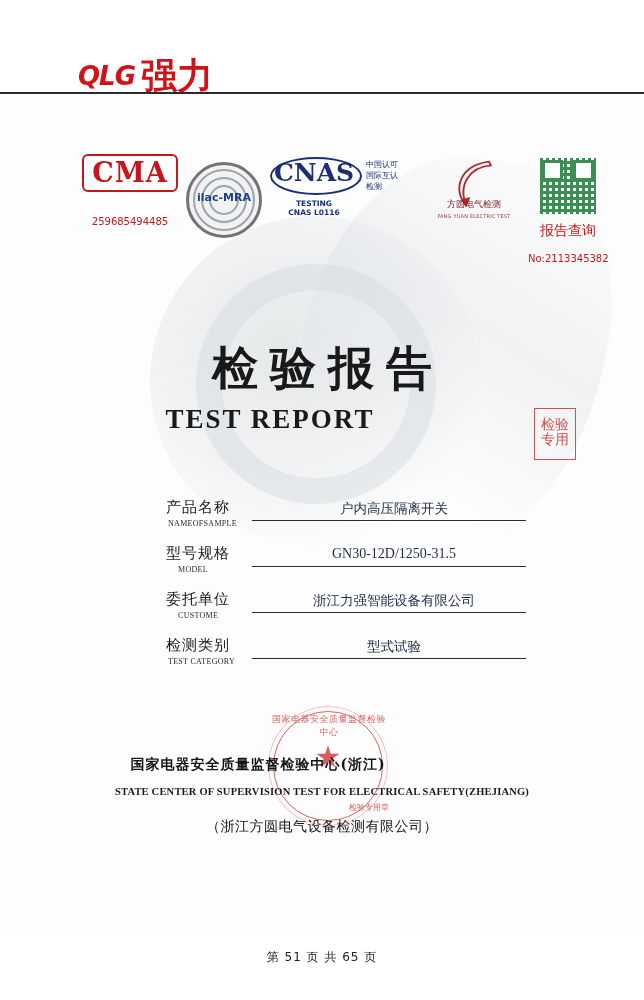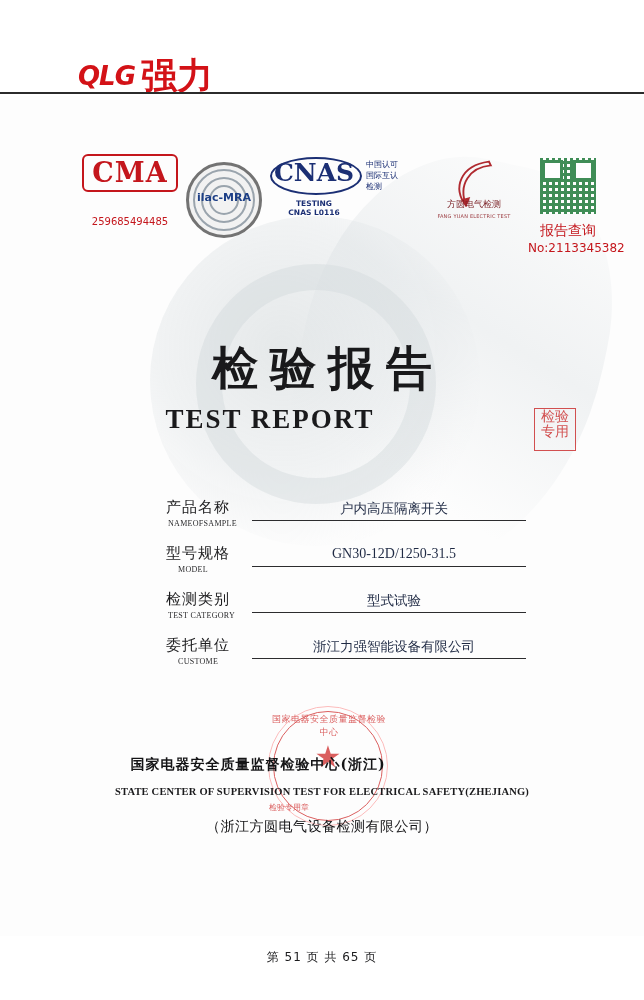--- a/index.html
+++ b/index.html
@@ -277,23 +277,23 @@
   .qr::before { left: 2px; top: 2px; }
   .qr::after { right: 2px; top: 2px; }
   .qr-label {
     margin-top: 8px;
     font-family: "DejaVu Sans", sans-serif;
     font-size: 14px;
     color: #c4161c;
   }
   .qr-no {
     font-family: "DejaVu Sans", sans-serif;
-    font-size: 12px;
+    font-size: 10px;
     color: #c4161c;
-    margin-top: 1px;
+    margin-top: 13px;
   }
 
   
   .title-cn {
     position: absolute;
     top: 242px;
     left: 0;
     width: 644px;
     text-align: center;
     font-family: "DejaVu Serif", serif;
@@ -315,28 +315,28 @@
     letter-spacing: 2px;
     color: #1a1a1c;
   }
 
   
   .seal-vert {
     position: absolute;
     left: 534px;
     top: 312px;
     width: 42px;
-    height: 43px;
+    height: 52px;
     border: 1.5px solid #c33;
     color: #c33;
     font-family: "DejaVu Serif", serif;
     font-size: 14px;
     line-height: 1.05;
     text-align: center;
-    padding-top: 0;
+    padding-top: 8px;
     box-sizing: border-box;
     opacity: 0.85;
   }
 
   
   .fields {
     position: absolute;
     left: 166px;
     top: 402px;
     width: 360px;
@@ -427,21 +427,21 @@
     color: #cf2a2a;
     text-align: center;
     letter-spacing: 0.5px;
     transform: scaleX(1.0);
   }
   .stamp-bottom {
     position: absolute;
     left: 0;
     bottom: 12px;
     width: 120px;
-    text-align: left;
+    text-align: right;
     font-family: "DejaVu Serif", serif;
     font-size: 8px;
     color: #cf2a2a;
   }
 
   
   .org-cn {
     position: absolute;
     top: 660px;
     left: 0;
@@ -566,30 +566,30 @@
     </div>
 
     <div class="field">
       <div class="field-label">型号规格</div>
       <div class="field-sub indent">MODEL</div>
       <div class="field-value lat">GN30-12D/1250-31.5</div>
       <div class="field-line"></div>
     </div>
 
     <div class="field">
+      <div class="field-label">委托单位</div>
+      <div class="field-sub indent">CUSTOME</div>
+      <div class="field-value">浙江力强智能设备有限公司</div>
+      <div class="field-line"></div>
+    </div>
+
+    <div class="field">
       <div class="field-label">检测类别</div>
       <div class="field-sub">TEST CATEGORY</div>
       <div class="field-value">型式试验</div>
-      <div class="field-line"></div>
-    </div>
-
-    <div class="field">
-      <div class="field-label">委托单位</div>
-      <div class="field-sub indent">CUSTOME</div>
-      <div class="field-value">浙江力强智能设备有限公司</div>
       <div class="field-line"></div>
     </div>
 
   </div>
 
   <div class="stamp">
     <div class="stamp-inner"></div>
     <div class="stamp-arc">国家电器安全质量监督检验中心</div>
     <div class="stamp-star">★</div>
     <div class="stamp-bottom">检验专用章</div>

